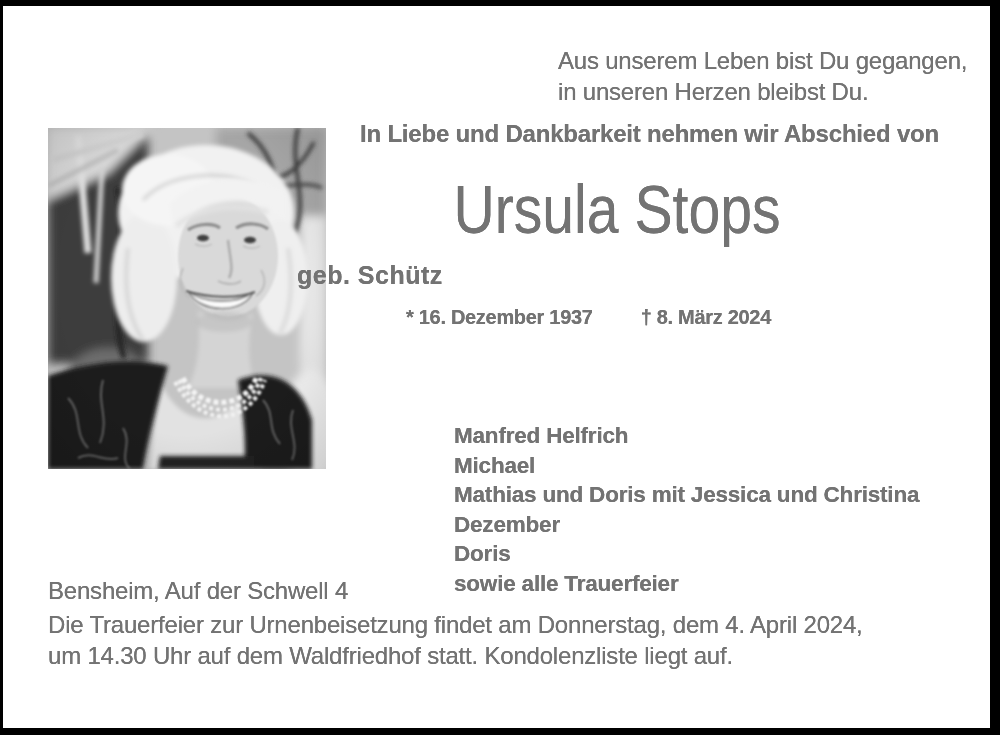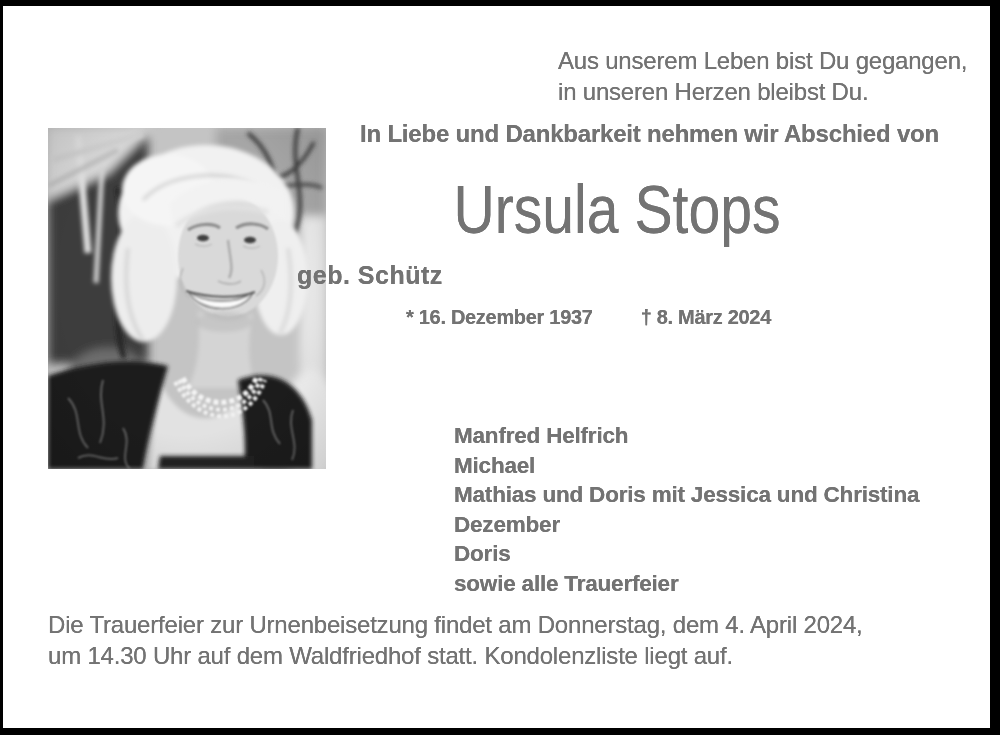--- a/index.html
+++ b/index.html
@@ -209,19 +209,20 @@
 
   <div class="abs mourners">
     <div>Manfred Helfrich</div>
     <div>Michael</div>
     <div>Mathias und Doris mit Jessica und Christina</div>
     <div>Dezember</div>
     <div>Doris</div>
     <div>sowie alle Trauerfeier</div>
   </div>
 
+  <div class="abs address">Bensheim, Auf der Schwell 4</div>
 
   <div class="abs funeral">
     <div>Die Trauerfeier zur Urnenbeisetzung findet am Donnerstag, dem 4. April 2024,</div>
     <div>um 14.30 Uhr auf dem Waldfriedhof statt. Kondolenzliste liegt auf.</div>
   </div>
 
 </div>
 
 </body></html>

